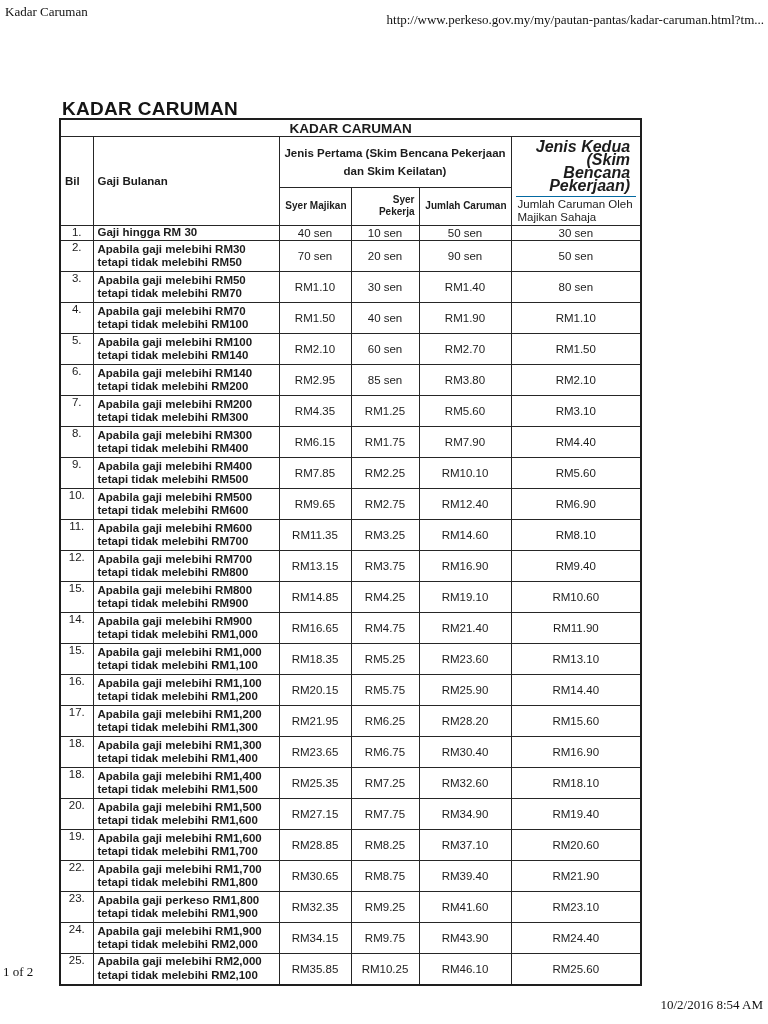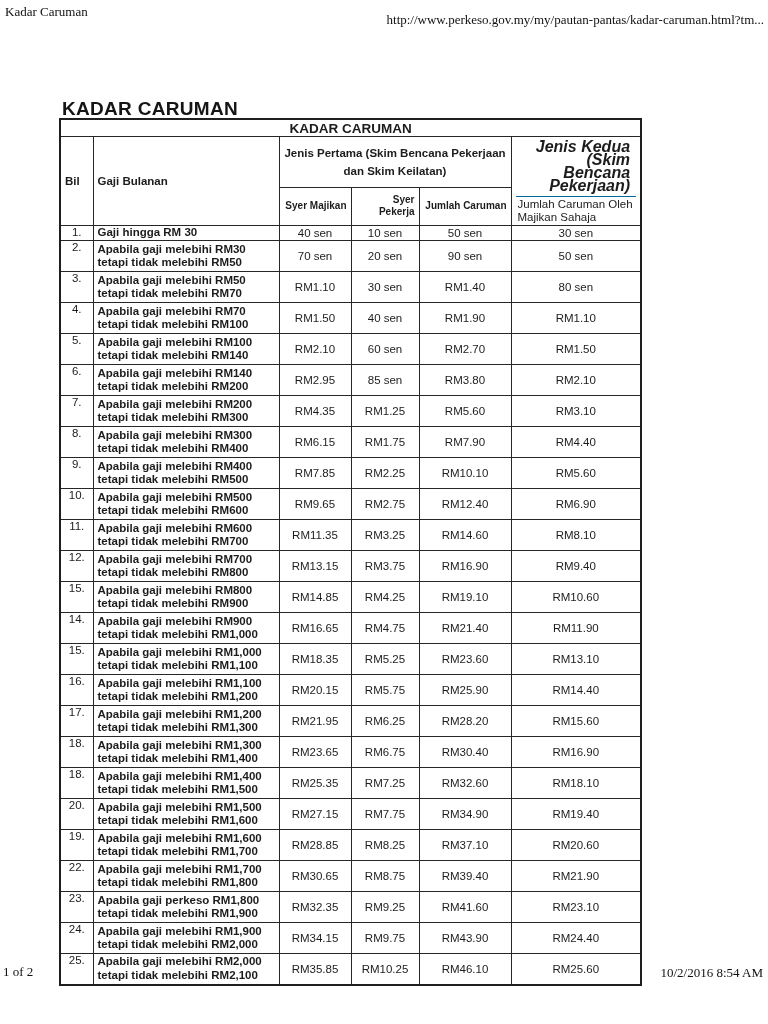--- a/index.html
+++ b/index.html
@@ -15,21 +15,21 @@
   .print-meta {
     position: absolute;
     font-family: "Liberation Serif", serif;
     font-size: 13px;
     color: #111;
     white-space: nowrap;
   }
   .ph-left  { top: 4px;  left: 5px; }
   .ph-right { top: 12px;  right: 4px; }
   .pf-left  { top: 964px; left: 3px; }
-  .pf-right { top: 965px; right: 5px; }
+  .pf-right { top: 997px; right: 5px; }
 
   .page-title {
     position: absolute;
     left: 62px; top: 85px;
     font-size: 19px;
     font-weight: bold;
     letter-spacing: 0.3px;
     color: #151515;
   }
 

